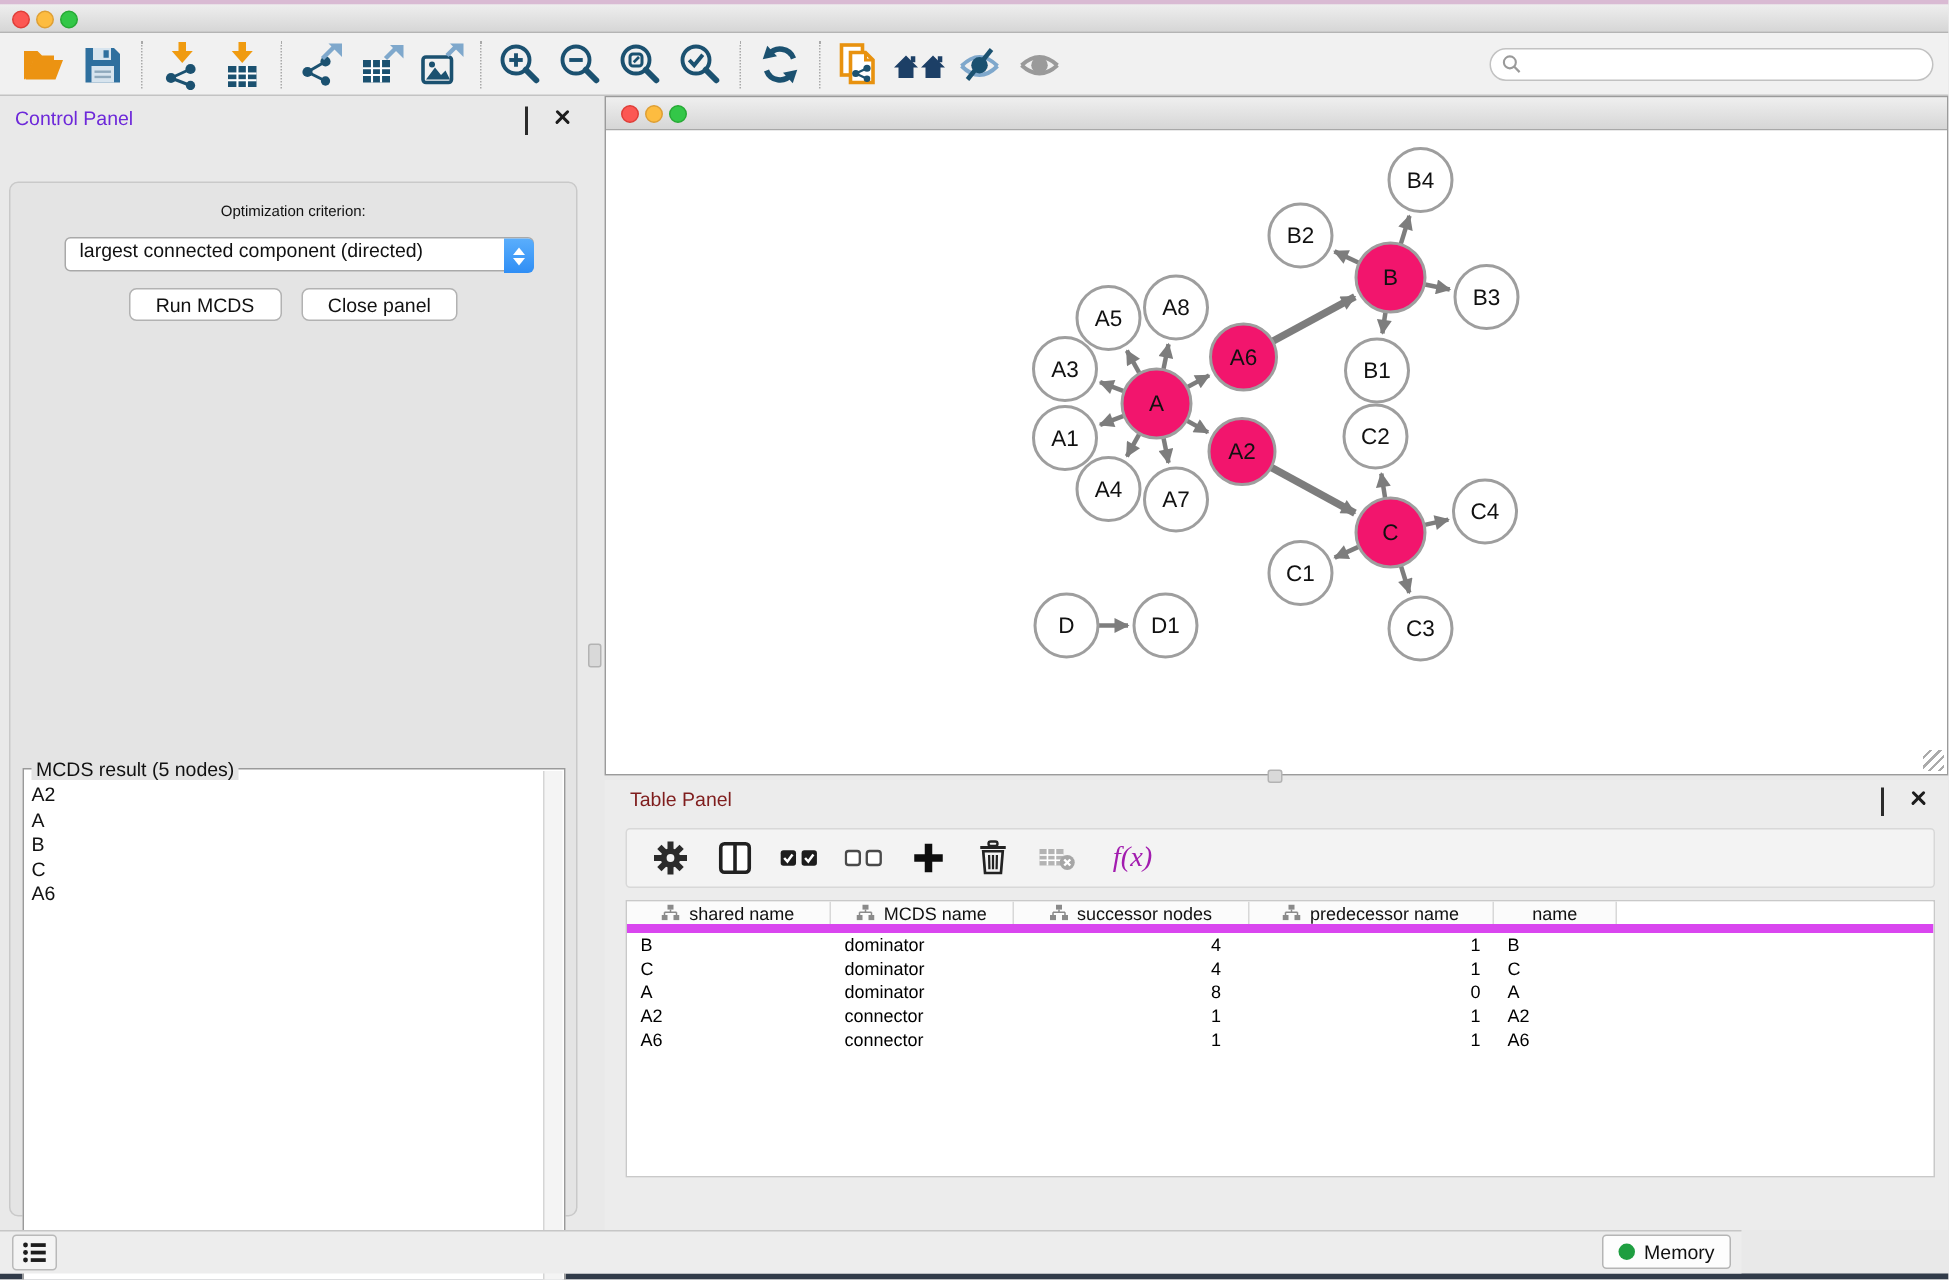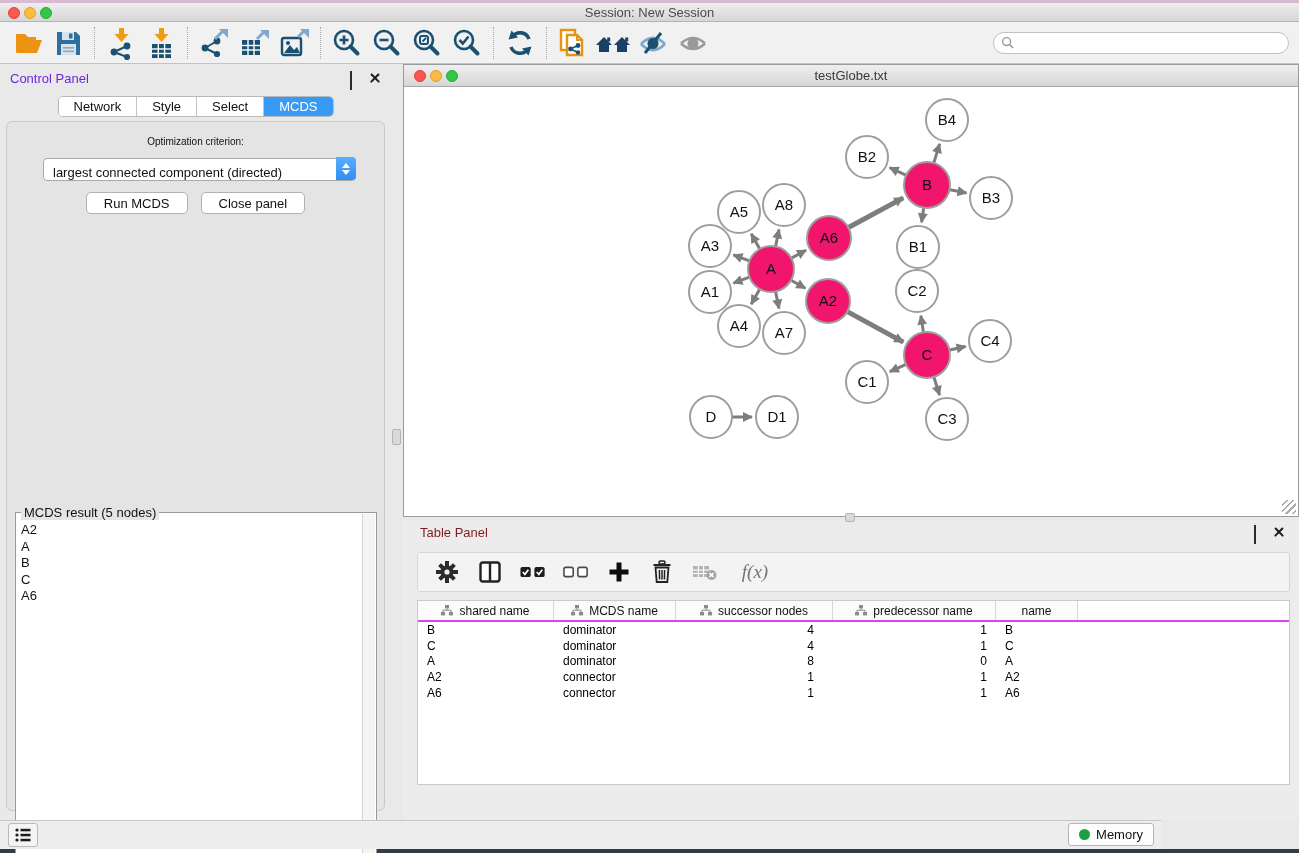--- a/index.html
+++ b/index.html
@@ -37,21 +37,21 @@
   .close-x::before { transform:rotate(45deg); } .close-x::after { transform:rotate(-45deg); }
 
   .segmented { display:inline-flex; border:1px solid #b9b9b9; border-radius:5px; background:#fff; overflow:hidden; height:21px; }
   .seg { display:flex; align-items:center; justify-content:center; padding:0 15px; font-size:13px; color:#111; border-right:1px solid #c4c4c4; background:#fff; cursor:default; }
   .seg:last-child { border-right:none; }
   .seg.sel { background:#379bf6; color:#fff; }
   .cp-tabs { position:absolute; left:50%; transform:translateX(-50%); top:32px; }
 
   .cp-inner { position:absolute; left:6px; top:57px; width:379px; height:690px; background:#e4e4e4; border:1px solid #c9c9c9; border-radius:6px; }
   .opt-label { position:absolute; left:0; right:0; top:14px; text-align:center; font-size:10px; color:#111; }
-  .dropdown { position:absolute; left:36px; top:36px; width:313px; height:23px; background:#fff; border:1px solid #a9a9a9; border-radius:4px; display:flex; align-items:flex-end; }
+  .dropdown { position:absolute; left:36px; top:36px; width:313px; height:23px; background:#fff; border:1px solid #a9a9a9; border-radius:4px; display:flex; align-items:flex-start; }
   .dropdown .val { flex:1; font-size:13px; color:#111; padding-left:9px; white-space:nowrap; overflow:hidden; }
   .stepper { width:20px; height:23px; margin-right:-1px; background:linear-gradient(#5aaefc,#2f8ef5); border-radius:0 4px 4px 0; display:flex; flex-direction:column; align-items:center; justify-content:center; gap:2px; }
   .tri-up { width:0; height:0; border-left:4px solid transparent; border-right:4px solid transparent; border-bottom:5px solid #fff; }
   .tri-down { width:0; height:0; border-left:4px solid transparent; border-right:4px solid transparent; border-top:5px solid #fff; }
   .btn-row { position:absolute; left:0; right:0; top:70px; display:flex; justify-content:center; gap:13px; }
   .mac-btn { height:22px; padding:0 17px; background:#fff; border:1px solid #b2b2b2; border-radius:5px; font-size:13px; color:#111; display:flex; align-items:center; }
 
   .result-fieldset { position:absolute; left:8px; top:390px; width:362px; height:345px; border:1px solid #9a9a9a; background:#fff; }
   .result-legend { position:absolute; left:5px; top:-8px; background:#e4e4e4; padding:0 3px; font-size:13px; color:#111; }
   .result-list { position:absolute; left:1px; top:3px; bottom:1px; right:14px; overflow:hidden; padding-top:6px; }
@@ -69,24 +69,24 @@
   .net-titlebar .red { left:10px; top:5px; } .net-titlebar .yellow { left:26px; top:5px; } .net-titlebar .green { left:42px; top:5px; }
   .net-canvas { position:absolute; left:0; top:22px; right:0; bottom:0; background:#fff; overflow:hidden; }
   .resize-grip { position:absolute; right:2px; bottom:2px; width:14px; height:14px;
     background:repeating-linear-gradient(135deg, transparent 0 3px, #9c9c9c 3px 4.5px); opacity:.85; }
 
   
   .table-panel { left:403px; top:520px; width:896px; height:300px; background:#ececec; }
   .tp-header { position:absolute; left:17px; top:5px; font-size:13px; color:#7f1d1d; }
   .tp-toolbar { position:absolute; left:14px; top:32px; width:873px; height:40px; background:#f3f3f3; border:1px solid #d8d8d8; border-radius:3px; display:flex; align-items:center; gap:17px; padding-left:16px; }
   .tp-tool { width:26px; height:26px; display:flex; align-items:center; justify-content:center; }
-  .fx { font-family:"Liberation Serif","DejaVu Serif",serif; font-style:italic; font-size:19px; color:#737373; }
+  .fx { font-family:"Liberation Serif","DejaVu Serif",serif; font-style:italic; font-size:19px; color:#a21caf; }
 
   .data-table { position:absolute; left:14px; top:80px; width:873px; height:185px; background:#fff; border:1px solid #c9c9c9; overflow:hidden; }
-  .thead { display:flex; height:21px; background:#fbfbfb; border-bottom:2px solid #d946ef; }
+  .thead { display:flex; height:21px; background:#fbfbfb; border-bottom:6px solid #d946ef; }
   .th { display:flex; align-items:center; justify-content:center; gap:6px; font-size:12px; color:#111; border-right:1px solid #d8d8d8; height:100%; }
   .th svg { flex:0 0 auto; }
   .c0 { width:136px; } .c1 { width:122px; } .c2 { width:157px; } .c3 { width:163px; } .c4 { width:82px; }
   .th.filler { flex:1; border-right:none; background:#fff; }
   .trow { display:flex; height:15.8px; align-items:center; }
   .tcell { font-size:12px; color:#000; overflow:hidden; white-space:nowrap; }
   .trow .c0 { padding-left:9px; } .trow .c1 { padding-left:9px; }
   .trow .c2 { text-align:right; padding-right:19px; } .trow .c3 { text-align:right; padding-right:9px; }
   .trow .c4 { padding-left:9px; }
   .tp-tabs { position:absolute; left:50%; transform:translateX(-50%); top:269px; }
@@ -101,21 +101,20 @@
 </head>
 <body>
 
 <div class="abs desktop-top"></div>
 <div class="abs desktop-bottom"></div>
 
 <div class="abs titlebar">
   <span class="light red"></span>
   <span class="light yellow"></span>
   <span class="light green"></span>
-  <span class="title">Session: New Session</span>
 </div>
 
 <div class="abs toolbar">
   <div class="tbtn">
     <svg width="34" height="34" viewBox="0 0 34 34">
       <path d="M5 27 V8 h9 l3 3 h8 v4 H11 L7 26 Z" fill="#EC9312"></path>
       <path d="M6 27 L11 14 h20 L26 27 Z" fill="#EC9312"></path>
     </svg>
   </div>
   <div class="tbtn">
@@ -276,26 +275,20 @@
     </svg>
     <input type="text" value="" style="">
   </div>
 </div>
 
 <div class="abs control-panel">
   <span class="cp-header">Control Panel</span>
   <span class="panel-ctl" style="right:29px;"><span class="float-box"></span></span>
   <span class="panel-ctl" style="right:10px;"><span class="close-x"></span></span>
 
-  <div class="cp-tabs segmented">
-    <div class="seg">Network</div>
-    <div class="seg">Style</div>
-    <div class="seg">Select</div>
-    <div class="seg sel">MCDS</div>
-  </div>
 
   <div class="cp-inner">
     <div class="opt-label">Optimization criterion:</div>
     <div class="dropdown">
       <span class="val">largest connected component (directed)</span>
       <span class="stepper">
           <span class="tri-up"></span>
           <span class="tri-down"></span>
         </span>
     </div>
@@ -319,21 +312,20 @@
 </div>
 
 <div class="abs v-divider-handle"></div>
 <div class="abs h-divider-handle"></div>
 
 <div class="abs net-window">
   <div class="net-titlebar">
     <span class="light red"></span>
     <span class="light yellow"></span>
     <span class="light green"></span>
-    <span class="title">testGlobe.txt</span>
   </div>
   <div class="net-canvas">
     <svg id="graph-svg" width="894" height="430">
       <defs>
         <marker id="arrow" viewBox="0 0 10 10" refX="9" refY="5" markerWidth="12" markerHeight="10" orient="auto" markerUnits="userSpaceOnUse">
           <path d="M0 0 L10 5 L0 10 Z" fill="#7D7D7D"></path>
         </marker>
       </defs>
     <line x1="347.35035698573034" y1="189.4088817922656" x2="329.3924321598448" y2="196.17990262825523" stroke="#7D7D7D" stroke-width="3" marker-end="url(#arrow)"></line>
         <line x1="347.35035698573034" y1="174.5911182077344" x2="329.3924321598448" y2="167.82009737174477" stroke="#7D7D7D" stroke-width="3" marker-end="url(#arrow)"></line>

